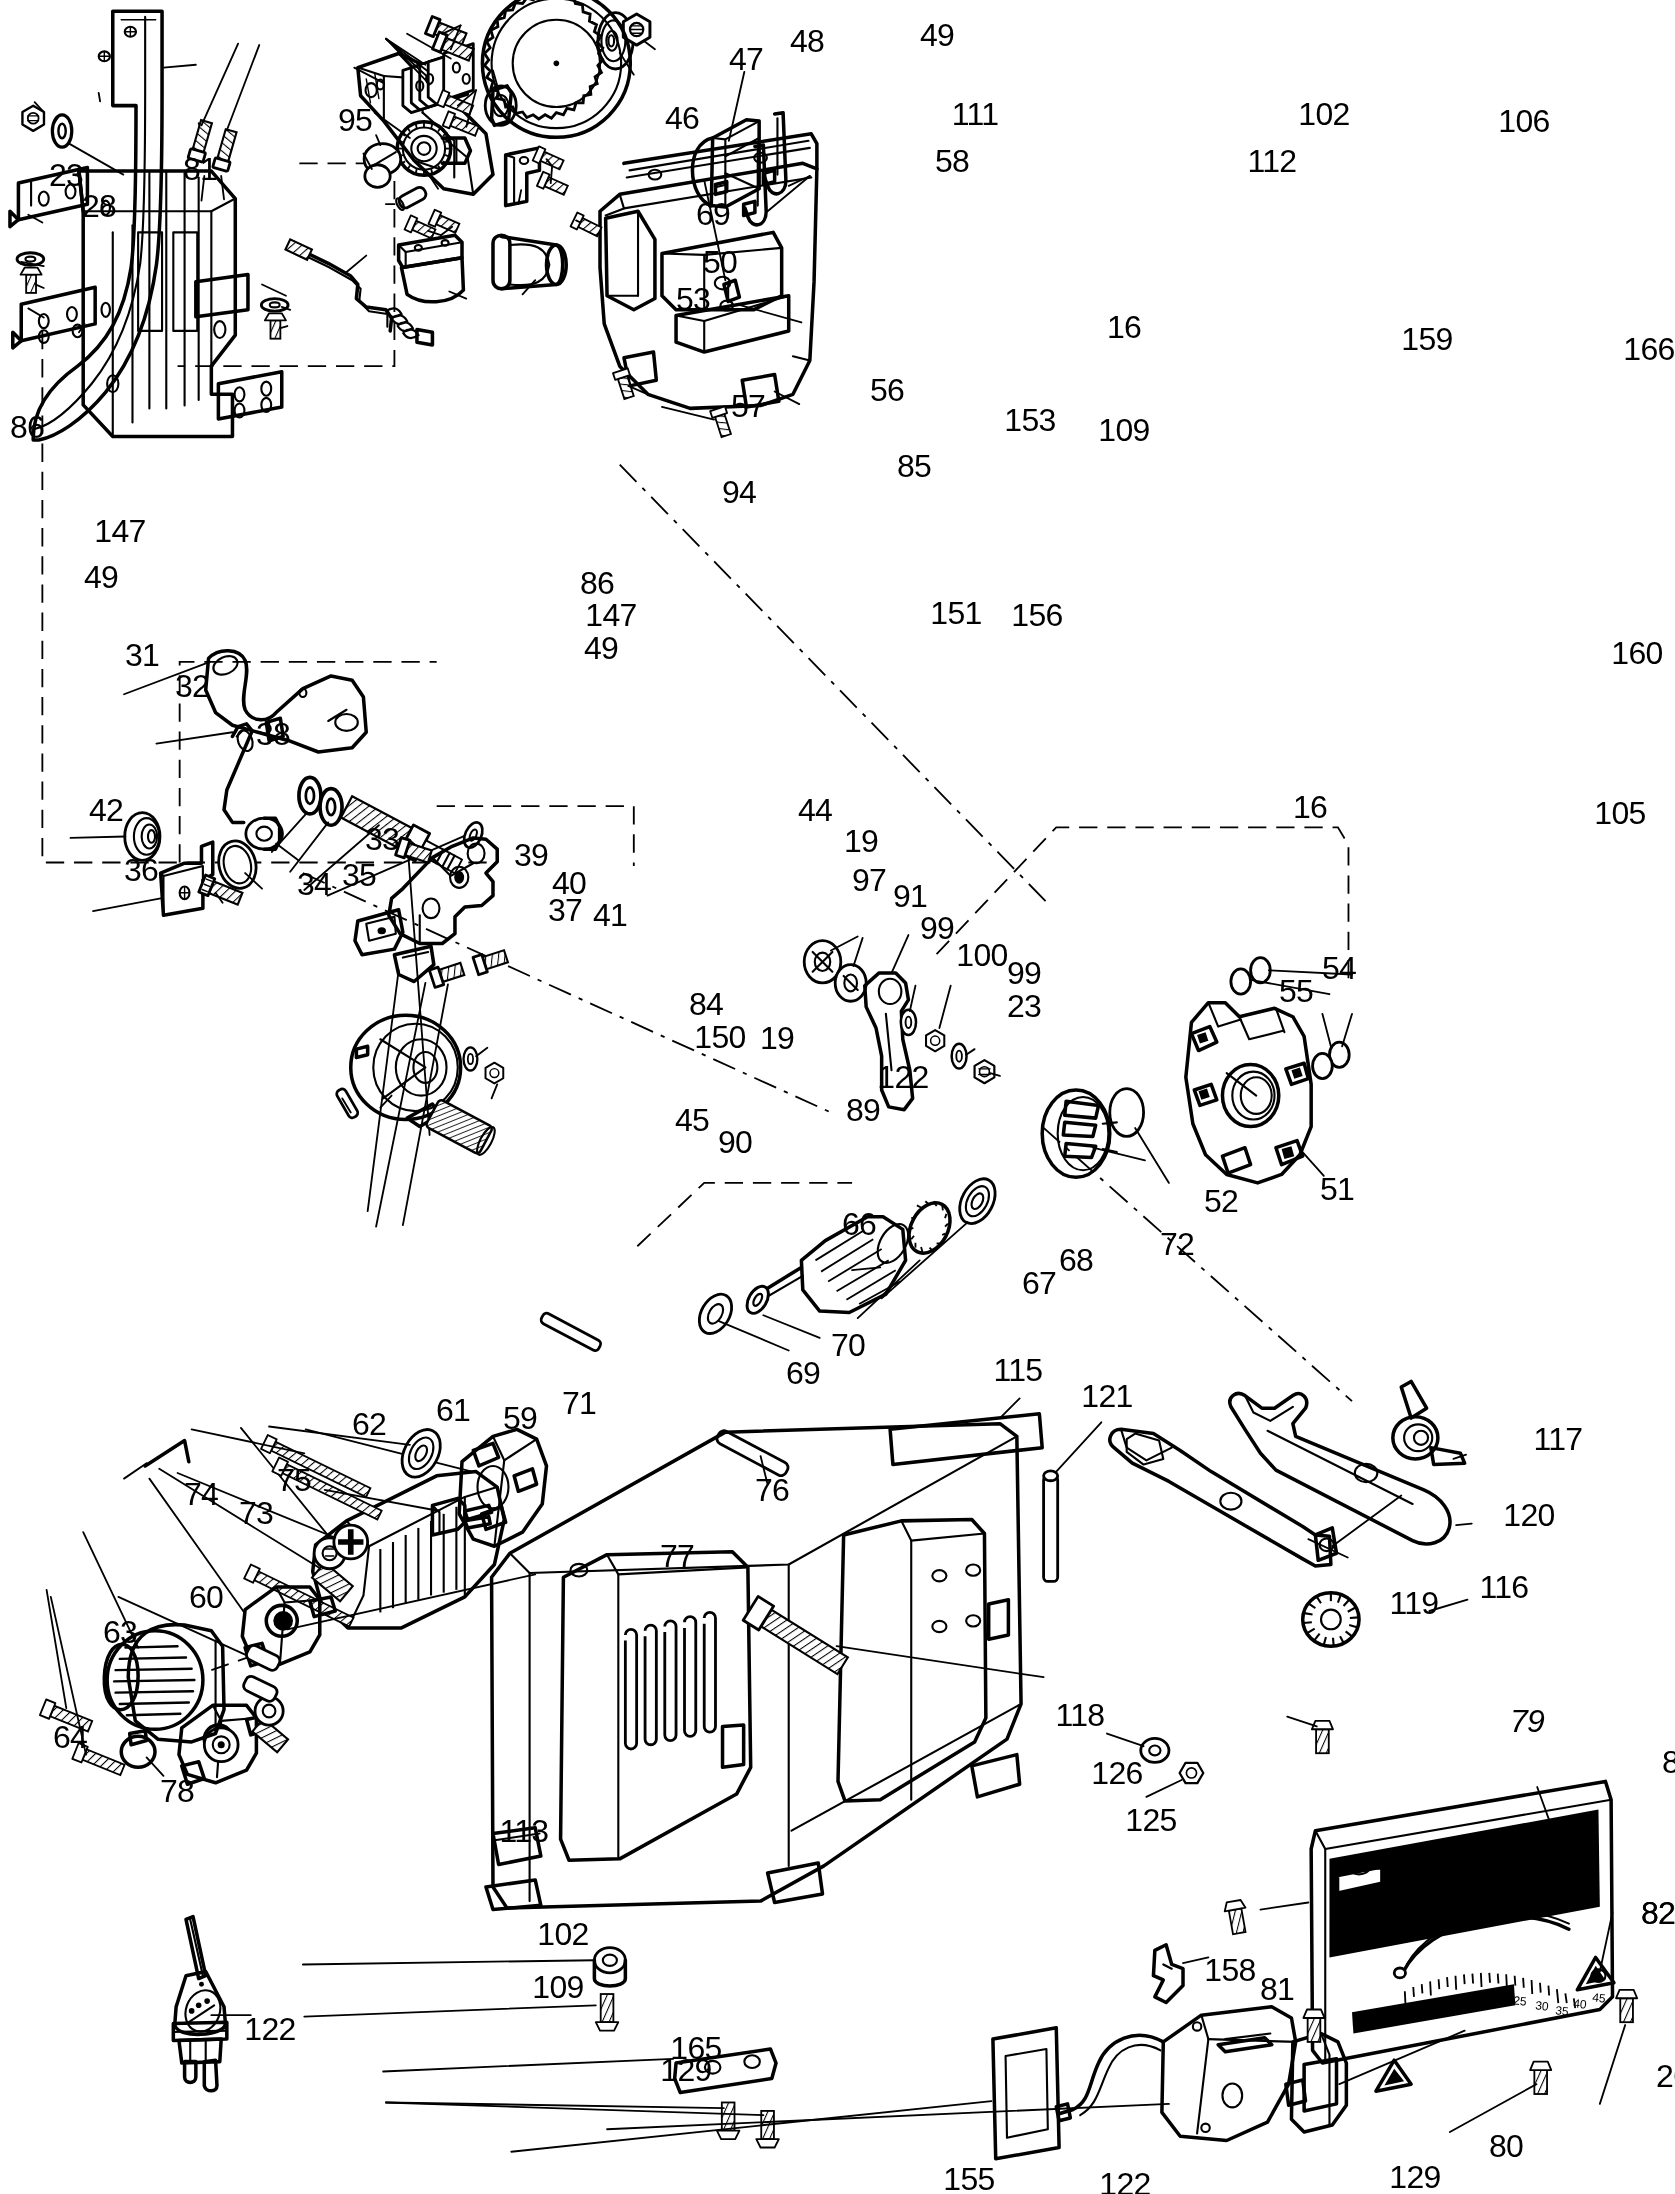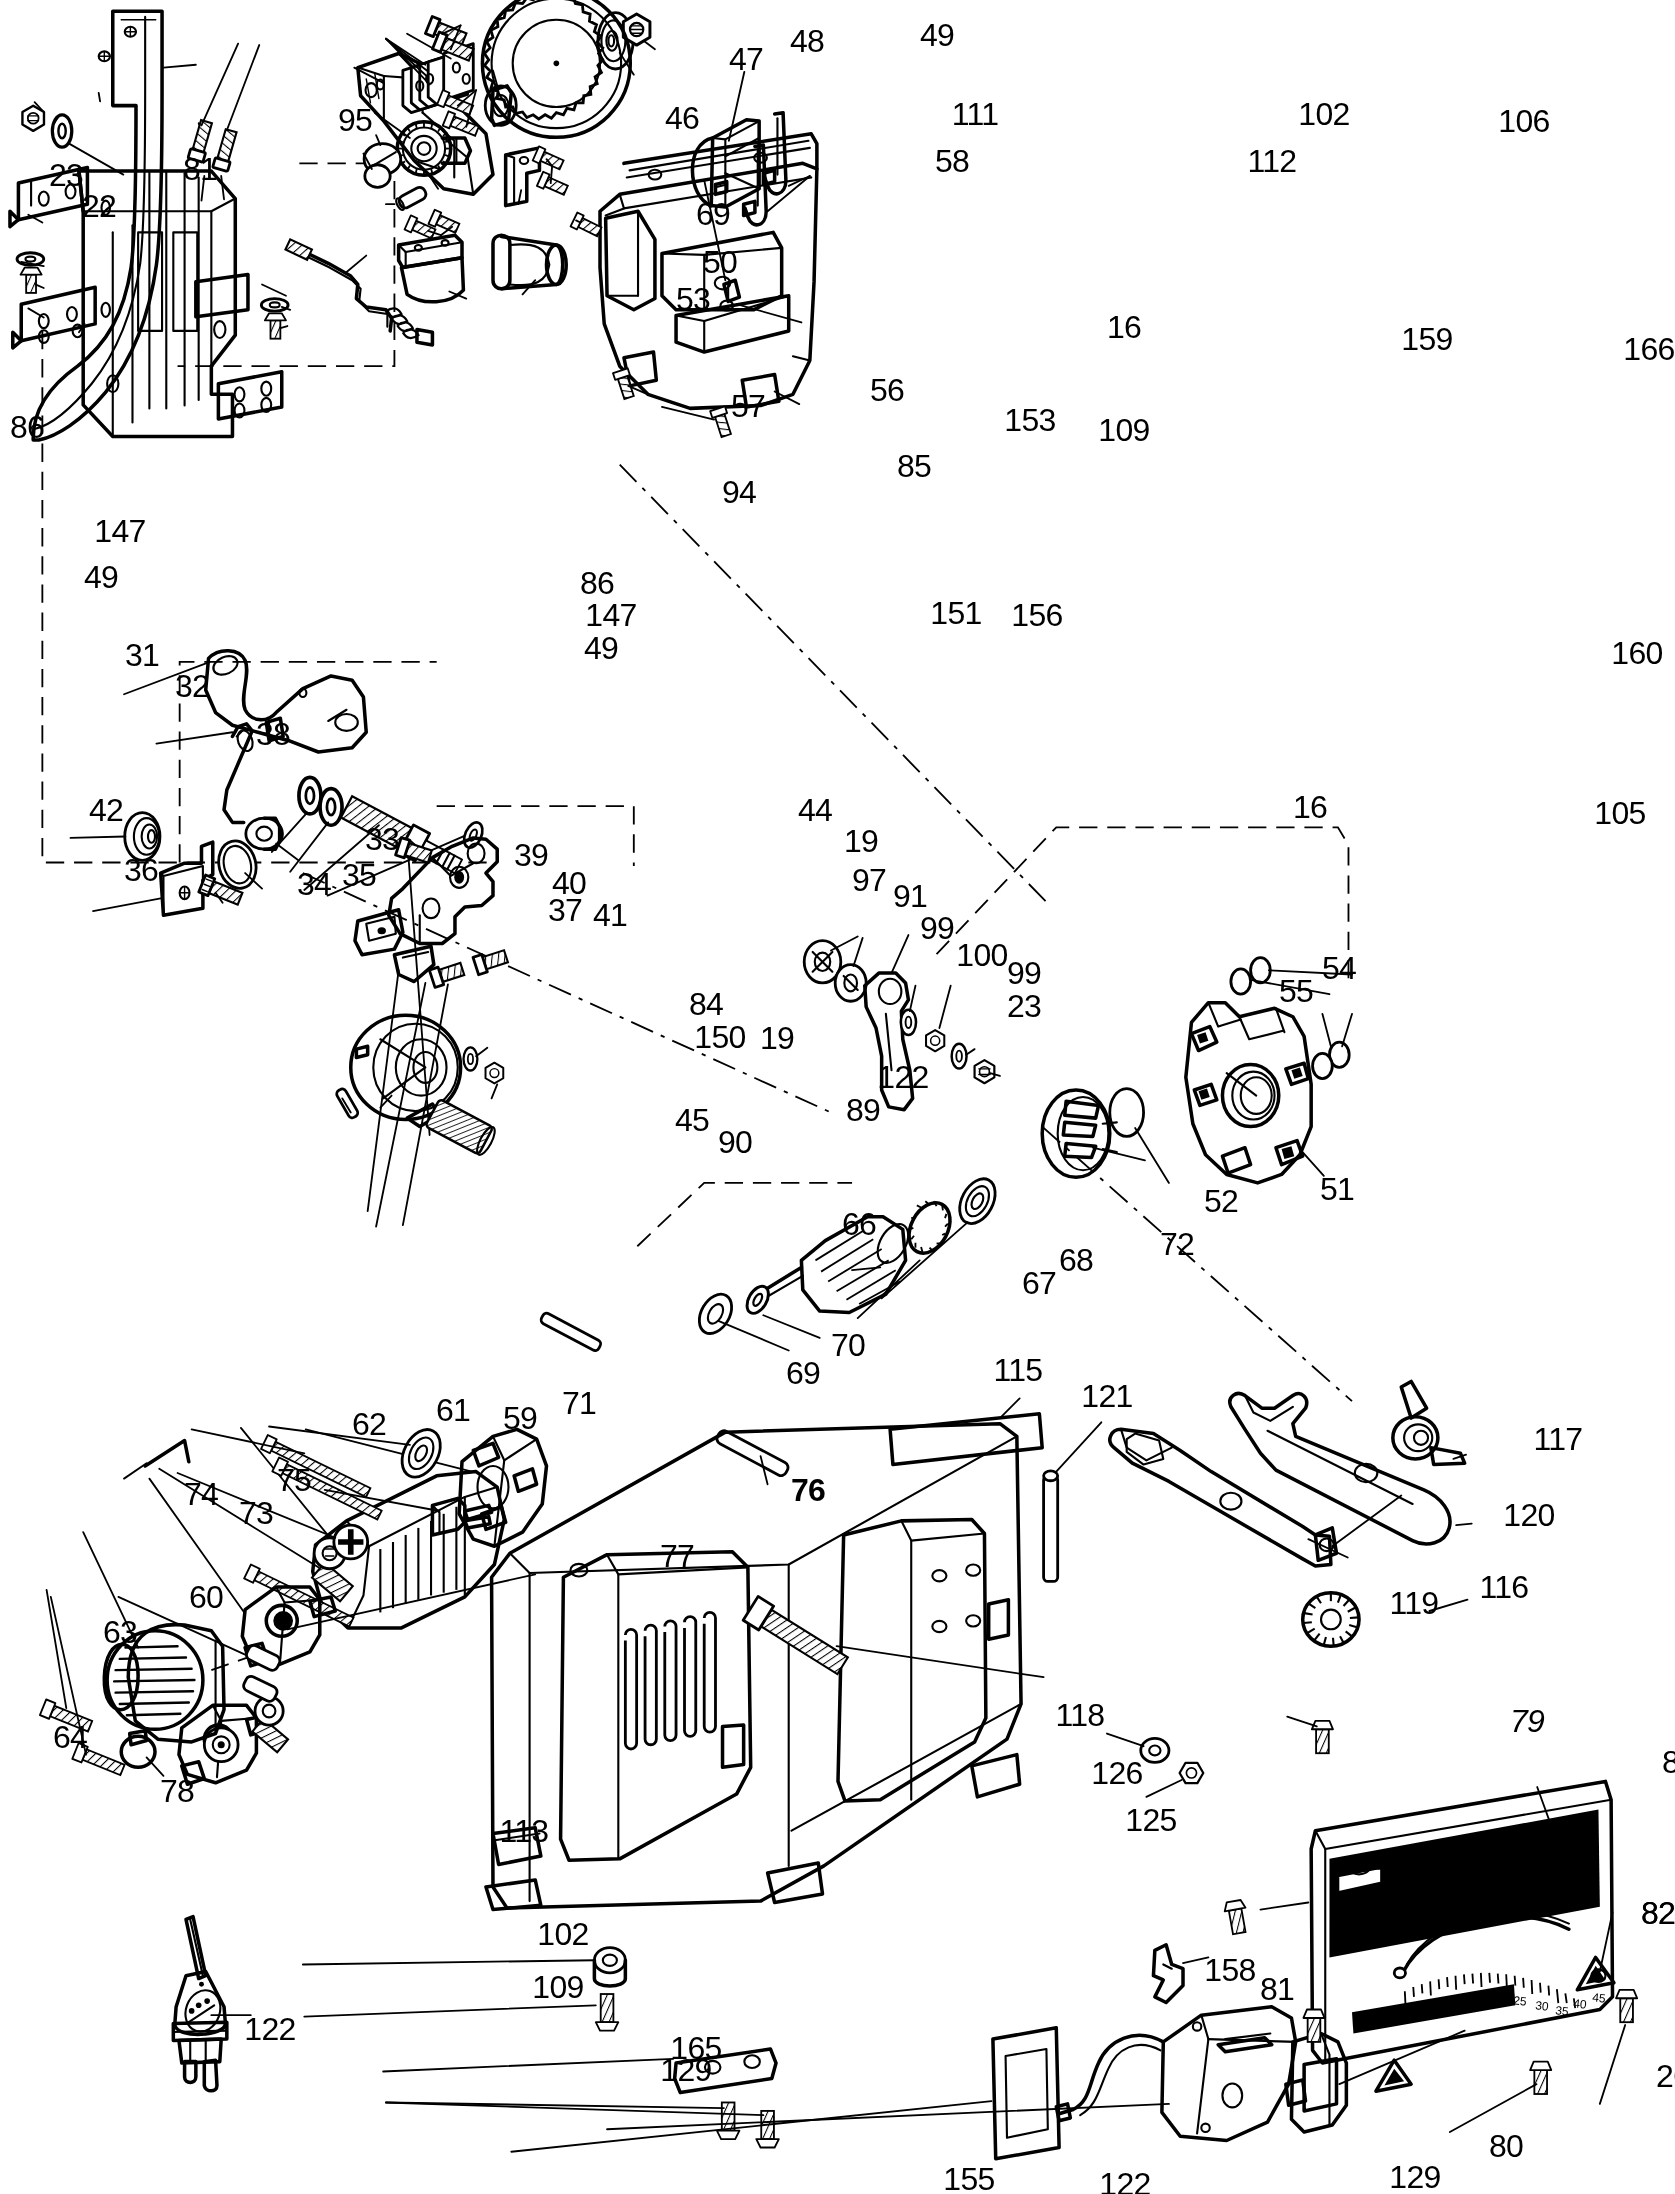--- a/index.html
+++ b/index.html
@@ -1263,21 +1263,21 @@
         <rect x="-9" y="0" width="18" height="34" fill="url(#thr)" stroke="#000" stroke-width="2.6"></rect>
         <path class="w2" d="M-15 0 L15 0 L10 -12 L-10 -12 Z"></path>
       </g>
     </g>
   </svg>
 
   <div id="callout-layer">
       <div class="callout" style="left: 355px; top: 120px;">95</div>
       <div class="callout" style="left: 200px; top: 169px;">81</div>
       <div class="callout" style="left: 66px; top: 175px;">23</div>
-      <div class="callout" style="left: 99px; top: 206px;">22</div>
+      <div class="callout" style="left: 99px; top: 206px;">28</div>
       <div class="callout" style="left: 746px; top: 59px;">47</div>
       <div class="callout" style="left: 807px; top: 41px;">48</div>
       <div class="callout" style="left: 937px; top: 35px;">49</div>
       <div class="callout" style="left: 682px; top: 118px;">46</div>
       <div class="callout" style="left: 952px; top: 161px;">58</div>
       <div class="callout" style="left: 975px; top: 114px;">111</div>
       <div class="callout" style="left: 1324px; top: 114px;">102</div>
       <div class="callout" style="left: 1272px; top: 161px;">112</div>
       <div class="callout" style="left: 1524px; top: 121px;">106</div>
       <div class="callout" style="left: 1649px; top: 349px;">166</div>
@@ -1335,21 +1335,21 @@
       <div class="callout" style="left: 1337px; top: 1189px;">51</div>
       <div class="callout" style="left: 1221px; top: 1201px;">52</div>
       <div class="callout" style="left: 1177px; top: 1244px;">72</div>
       <div class="callout" style="left: 859px; top: 1224px;">66</div>
       <div class="callout" style="left: 1039px; top: 1283px;">67</div>
       <div class="callout" style="left: 1076px; top: 1260px;">68</div>
       <div class="callout" style="left: 848px; top: 1345px;">70</div>
       <div class="callout" style="left: 803px; top: 1373px;">69</div>
       <div class="callout" style="left: 1018px; top: 1370px;">115</div>
       <div class="callout" style="left: 1107px; top: 1396px;">121</div>
-      <div class="callout" style="left: 808px; top: 1490px; font-weight: bold;">76</div>
+      <div class="callout" style="left: 772px; top: 1490px;">76</div>
       <div class="callout" style="left: 579px; top: 1403px;">71</div>
       <div class="callout" style="left: 453px; top: 1410px;">61</div>
       <div class="callout" style="left: 520px; top: 1418px;">59</div>
       <div class="callout" style="left: 369px; top: 1424px;">62</div>
       <div class="callout" style="left: 294px; top: 1480px;">75</div>
       <div class="callout" style="left: 201px; top: 1494px;">74</div>
       <div class="callout" style="left: 256px; top: 1513px;">73</div>
       <div class="callout" style="left: 206px; top: 1597px;">60</div>
       <div class="callout" style="left: 120px; top: 1632px;">63</div>
       <div class="callout" style="left: 70px; top: 1737px;">64</div>

